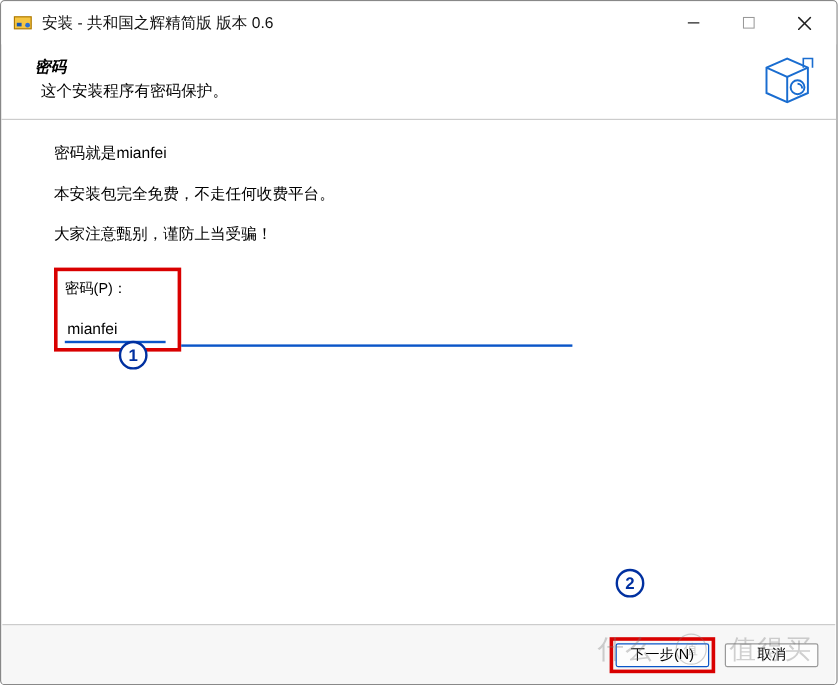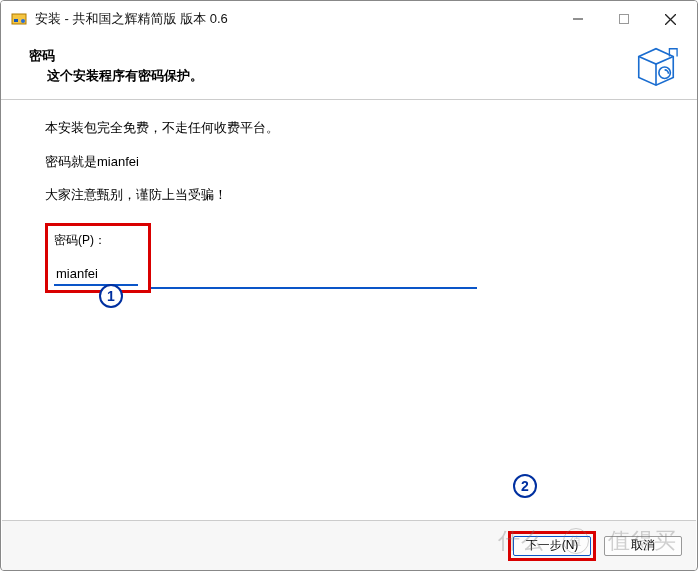--- a/index.html
+++ b/index.html
@@ -40,27 +40,27 @@
     }
     .header {
       padding: 10px 24px 14px 28px;
       position: relative;
       border-bottom: 1px solid #ccc;
     }
     .header .h-title {
       font-weight: bold;
       font-size: 13px;
       color: #000;
+      font-style: italic;
     }
     .header .h-sub {
       font-size: 13px;
       color: #000;
-      margin-left: 18px;
+      margin-left: 5px;
       margin-top: 2px;
-      font-weight: bold;
     }
     .header .box-icon {
       position: absolute;
       right: 18px; top: 6px;
       width: 46px; height: 46px;
     }
     .content {
       padding: 18px 40px 0 44px;
       color: #000;
       font-size: 13px;
@@ -195,22 +195,22 @@
       <path d="M6 14 L24 22 L42 14"></path>
       <path d="M24 22 L24 44"></path>
       <path d="M38 14 L38 6 L46 6 L46 14" stroke-width="1.4"></path>
       <circle cx="33" cy="31" r="6"></circle>
       <path d="M33 28 a4 4 0 0 1 4 4"></path>
     </svg>
   </span>
 </div>
 
 <div class="content">
+  <p>密码就是mianfei</p>
   <p>本安装包完全免费，不走任何收费平台。</p>
-  <p>密码就是mianfei</p>
   <p>大家注意甄别，谨防上当受骗！</p>
 
   <div class="pw-input-wrap">
     <div class="pw-block">
       <div class="pw-label">密码(P)：</div>
       <input class="pw-input" type="text" style="width: 84px;" value="mianfei">
     </div>
     <div style="flex:1; border-bottom:2px solid #0a55c8; align-self:flex-end; margin-bottom:4px;"></div>
   </div>
 

